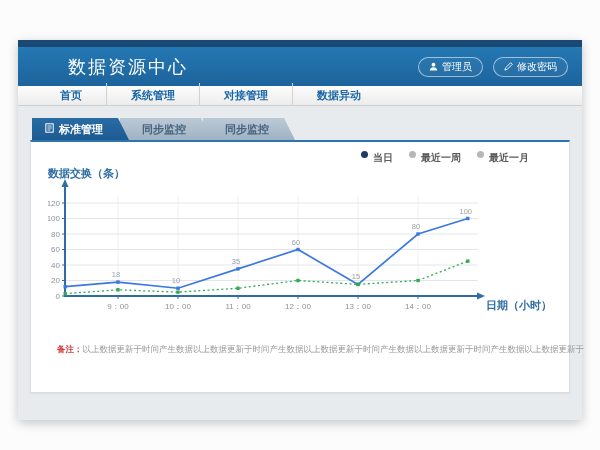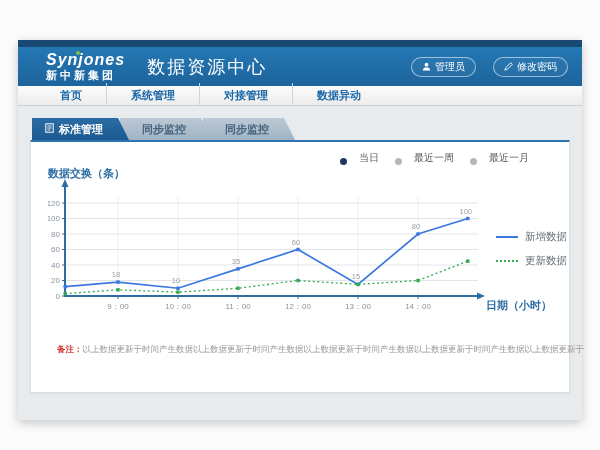--- a/index.html
+++ b/index.html
@@ -7,66 +7,61 @@
               font-family:"Liberation Sans","DejaVu Sans",sans-serif; }
   .window { position:absolute; left:18px; top:40px; width:564px; height:380px;
             box-shadow:0 3px 10px rgba(0,0,0,.22); background:#e7ebee; }
   .topstrip { height:7px; background:#1a4a74; }
   .header { height:39px; background:linear-gradient(#2478b3,#1d639c); display:flex; align-items:center; padding:0 14px 0 28px; }
   .logo { position:relative; color:#fff; line-height:1; }
   .logo-primary { font-size:16px; font-weight:bold; font-style:italic; letter-spacing:1px; display:block; }
   .logo-accent { position:absolute; top:-1px; left:30px; width:4px; height:4px; border-radius:50%; background:#7dc243; }
   .logo-secondary { font-size:11px; font-weight:bold; letter-spacing:3px; display:block; margin-top:2px; }
   .app-title { color:#fff; font-size:18px; letter-spacing:2px; margin-left:22px; }
-  .header-actions { margin-left:auto; display:flex; gap:17px; }
+  .header-actions { margin-left:auto; display:flex; gap:10px; }
   .pill { display:flex; align-items:center; gap:4px; border:1px solid rgba(255,255,255,.55); border-radius:10px;
           color:#fff; font-size:10px; padding:2px 10px; cursor:pointer; background:rgba(255,255,255,.04); }
   .pill svg { display:block; }
   .nav { height:20px; background:linear-gradient(#fdfdfd,#ececec); border-bottom:1px solid #cfcfcf;
          display:flex; align-items:center; padding-left:18px; }
   .nav-item { font-size:11px; font-weight:bold; color:#1a67a8; padding:0 24px; line-height:25px;
               border-right:1px solid #d2d2d2; cursor:pointer; }
   .nav-item:last-child { border-right:none; }
   .content { position:relative; height:307px; background:#e7ebee; }
   .tabs { position:absolute; left:14px; top:12px; display:flex; height:22px; }
   .tab { height:22px; line-height:22px; font-size:11px; font-weight:bold; cursor:pointer;
          clip-path:polygon(0 0, calc(100% - 11px) 0, 100% 100%, 0 100%); }
   .tab.active { background:linear-gradient(#2a6ca5,#1c5a91); color:#fff; padding:0 26px 0 13px; z-index:3; position:relative;
                 display:flex; align-items:center; gap:5px; }
   .tab.inactive { background:linear-gradient(#bcc9d5,#9fb3c4); color:#48657f; padding:0 26px 0 22px; margin-left:-9px; position:relative; }
   .tab.z2 { z-index:2; } .tab.z1 { z-index:1; }
   .card { position:absolute; left:12px; right:12px; top:34px; bottom:20px; background:#fff;
           border:1px solid #d9dee2; border-top:2px solid #2e75b0; box-shadow:0 1px 2px rgba(0,0,0,.05); }
   .filters { position:absolute; top:9px; right:40px; display:flex; gap:16px; align-items:center; }
-  .filter { display:flex; align-items:flex-end; gap:12px; font-size:10px; color:#5a5a5a; cursor:pointer; }
+  .filter { display:flex; align-items:flex-start; gap:5px; font-size:10px; color:#5a5a5a; cursor:pointer;font-weight:bold; }
   .dot { width:7px; height:7px; border-radius:50%; background:#b7b7b7; }
   .filter.selected .dot { background:#1f3864; }
   #chart-svg { position:absolute; left:17px; top:24px;
                font-family:"Liberation Sans","DejaVu Sans",sans-serif; }
   .legend { position:absolute; left:465px; top:88px; }
   .legend-item { display:flex; align-items:center; gap:7px; margin-bottom:10px; cursor:default; }
   .legend-line { width:22px; height:0; }
   .legend-line.solid { border-top:2px solid #3b78e0; }
   .legend-line.dotted { border-top:2px dotted #33a852; }
   .legend-label { font-size:10.5px; color:#667078; }
   .note { position:absolute; left:26px; top:202px; font-size:8.5px; color:#999; white-space:nowrap; }
   .note b { color:#d03a3a; font-weight:bold; }
 </style>
 </head>
 <body>
 
 <div class="window">
   <div class="topstrip"></div>
 
   <div class="header">
-    <div class="logo">
-      <span class="logo-primary">Synjones</span>
-      <span class="logo-accent"></span>
-      <span class="logo-secondary">新中新集团</span>
-    </div>
     <div class="app-title">数据资源中心</div>
     <div class="header-actions">
       <div class="pill">
         <span>
           <svg width="9" height="9" viewBox="0 0 10 10">
               <circle cx="5" cy="3" r="2.1" fill="#fff"></circle>
               <path d="M0.8 9.5 C1.2 6.8 3 5.8 5 5.8 C7 5.8 8.8 6.8 9.2 9.5 Z" fill="#fff"></path>
             </svg>
         </span>
         <span>管理员</span>
@@ -187,27 +182,17 @@
           <rect x="128.3" y="124.425" width="3.4" height="3.4" fill="#33a852"></rect>
           <rect x="188.3" y="120.55" width="3.4" height="3.4" fill="#33a852"></rect>
           <rect x="248.3" y="112.8" width="3.4" height="3.4" fill="#33a852"></rect>
           <rect x="308.3" y="116.675" width="3.4" height="3.4" fill="#33a852"></rect>
           <rect x="368.3" y="112.8" width="3.4" height="3.4" fill="#33a852"></rect>
           <rect x="418.1" y="93.425" width="3.4" height="3.4" fill="#33a852"></rect>
           <text x="0" y="11" text-anchor="start" fill="#2e6da4" font-size="11" font-weight="bold">数据交换（条）</text>
           <text x="438" y="143" text-anchor="start" fill="#2e6da4" font-size="11" font-weight="bold">日期（小时）</text>
         </svg>
 
-      <div class="legend">
-        <div class="legend-item">
-          <span class="legend-line solid"></span>
-          <span class="legend-label">新增数据</span>
-        </div>
-        <div class="legend-item">
-          <span class="legend-line dotted"></span>
-          <span class="legend-label">更新数据</span>
-        </div>
-      </div>
 
       <div class="note"><b>备注：</b><span>以上数据更新于时间产生数据以上数据更新于时间产生数据以上数据更新于时间产生数据以上数据更新于时间产生数据以上数据更新于</span></div>
     </div>
   </div>
 </div>
 
 </body></html>

